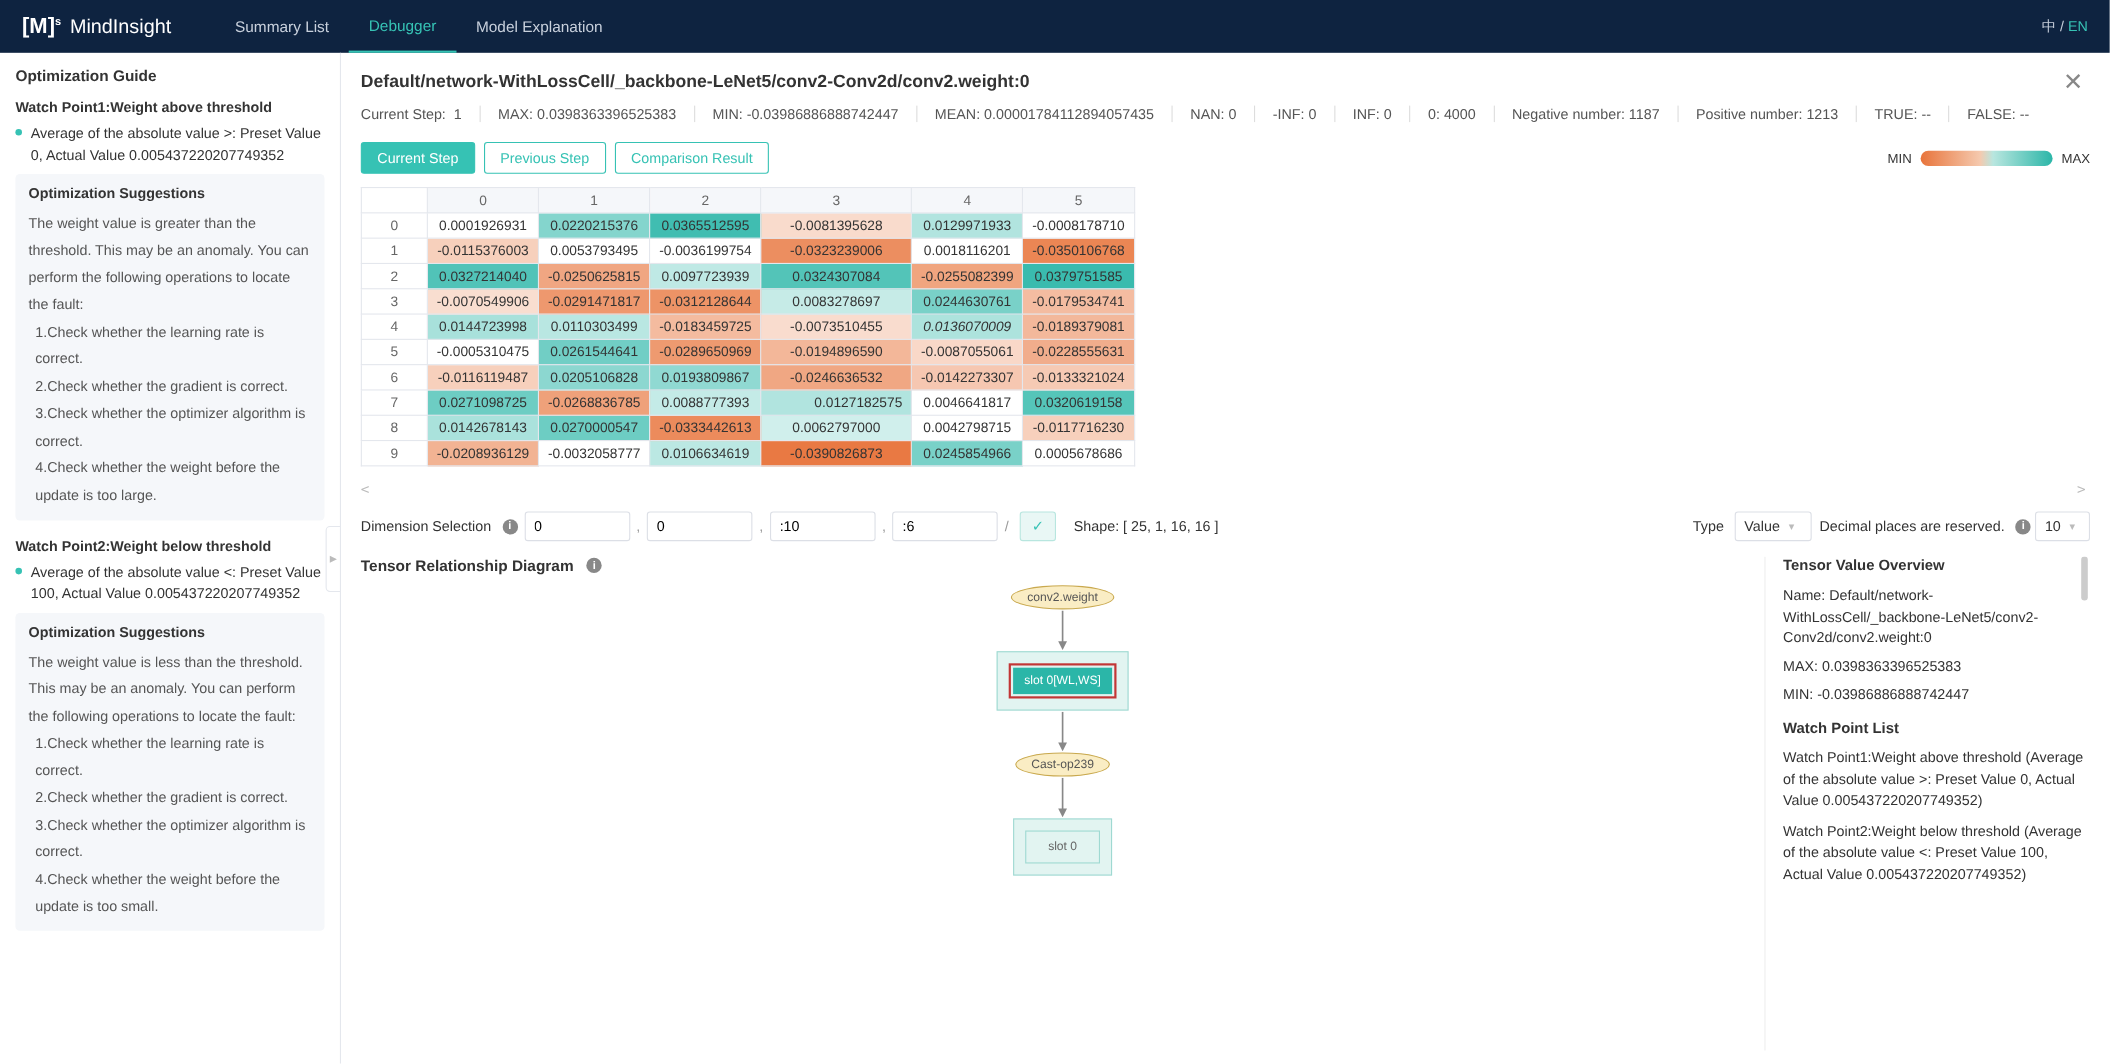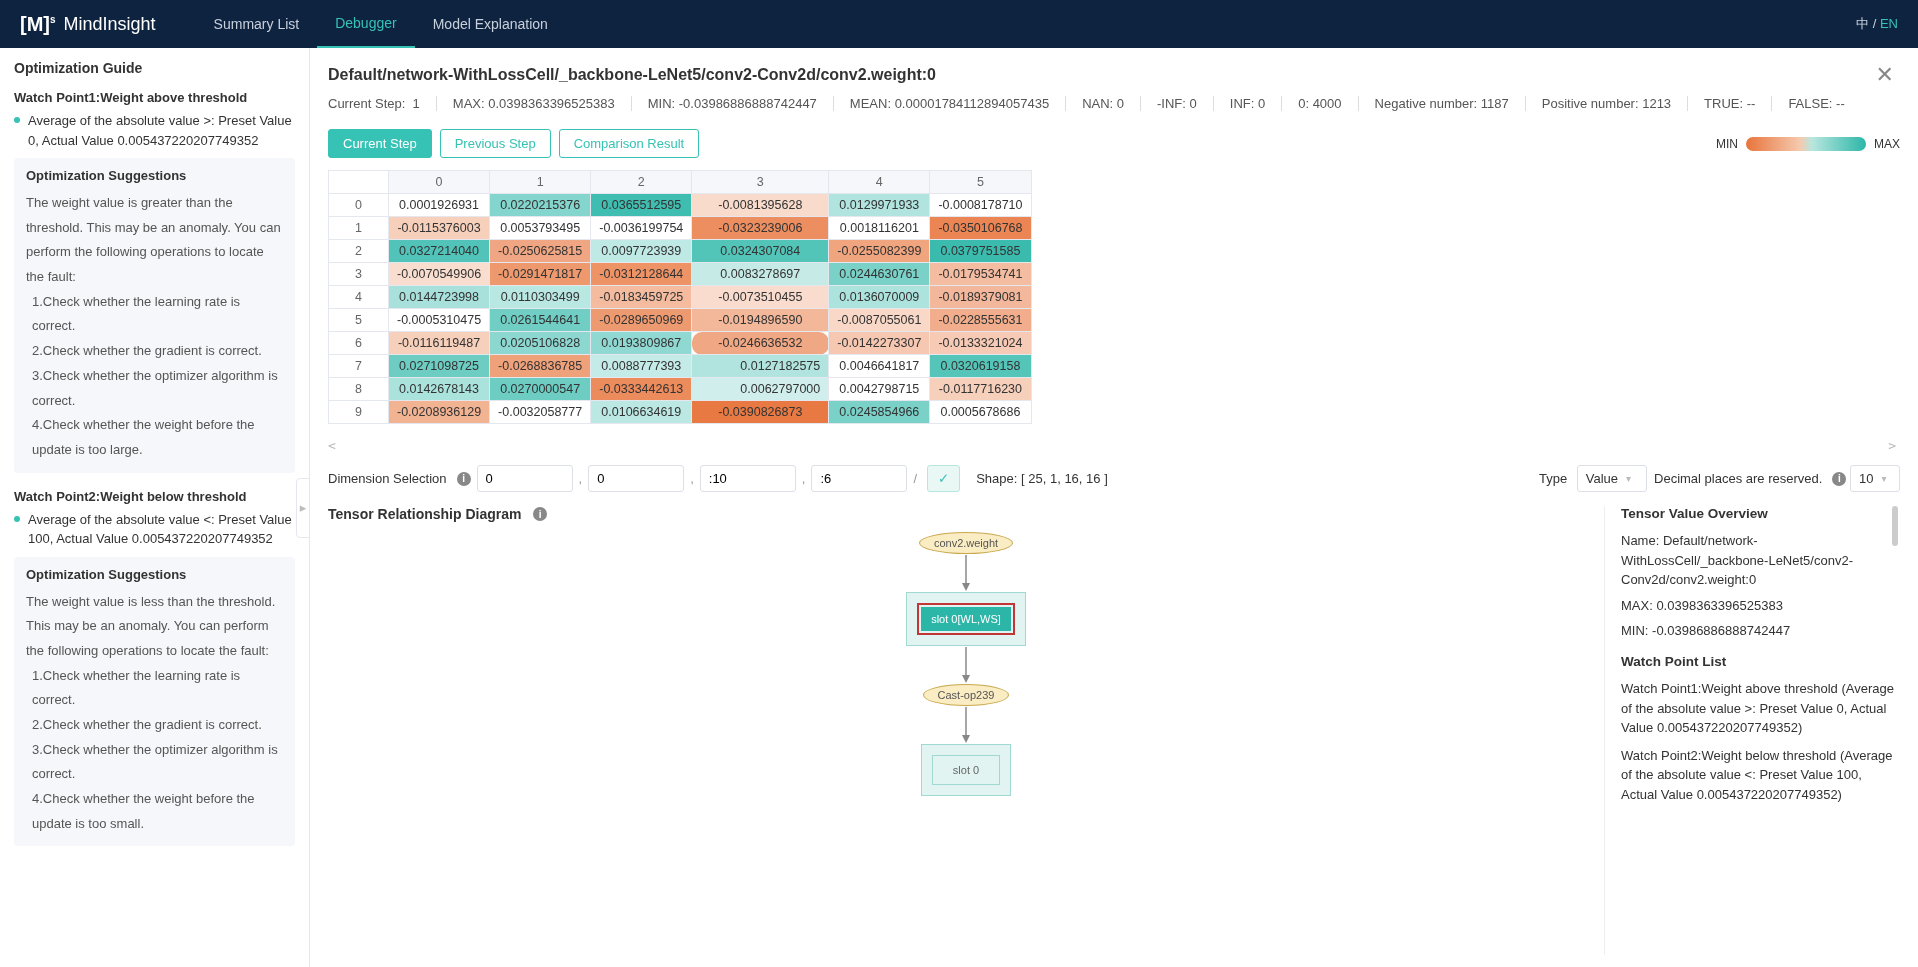--- a/index.html
+++ b/index.html
@@ -225,56 +225,56 @@
               <td style="background: rgba(43, 182, 168, 0.27);">0.0083278697</td>
               <td style="background: rgba(43, 182, 168, 0.63);">0.0244630761</td>
               <td style="background: rgba(232, 116, 59, 0.48);">-0.0179534741</td>
             </tr>
             <tr>
               <th class="row-h">4</th>
               <td style="background: rgba(43, 182, 168, 0.41);">0.0144723998</td>
               <td style="background: rgba(43, 182, 168, 0.33);">0.0110303499</td>
               <td style="background: rgba(232, 116, 59, 0.49);">-0.0183459725</td>
               <td style="background: rgba(232, 116, 59, 0.25);">-0.0073510455</td>
-              <td style="background: rgba(43, 182, 168, 0.39);">0.0136070009</td>
+              <td style="background: rgba(43, 182, 168, 0.39); font-style: italic;">0.0136070009</td>
               <td style="background: rgba(232, 116, 59, 0.51);">-0.0189379081</td>
             </tr>
             <tr>
               <th class="row-h">5</th>
               <td style="background: rgb(255, 255, 255);">-0.0005310475</td>
               <td style="background: rgba(43, 182, 168, 0.67);">0.0261544641</td>
               <td style="background: rgba(232, 116, 59, 0.73);">-0.0289650969</td>
               <td style="background: rgba(232, 116, 59, 0.52);">-0.0194896590</td>
               <td style="background: rgba(232, 116, 59, 0.28);">-0.0087055061</td>
               <td style="background: rgba(232, 116, 59, 0.59);">-0.0228555631</td>
             </tr>
             <tr>
               <th class="row-h">6</th>
               <td style="background: rgba(232, 116, 59, 0.34);">-0.0116119487</td>
               <td style="background: rgba(43, 182, 168, 0.54);">0.0205106828</td>
               <td style="background: rgba(43, 182, 168, 0.52);">0.0193809867</td>
-              <td style="background: rgba(232, 116, 59, 0.63); border-radius: 10px;">-0.0246636532</td>
+              <td style="background: rgba(232, 116, 59, 0.63);">-0.0246636532</td>
               <td style="background: rgba(232, 116, 59, 0.4);">-0.0142273307</td>
               <td style="background: rgba(232, 116, 59, 0.38);">-0.0133321024</td>
             </tr>
             <tr>
               <th class="row-h">7</th>
               <td style="background: rgba(43, 182, 168, 0.69);">0.0271098725</td>
               <td style="background: rgba(232, 116, 59, 0.68);">-0.0268836785</td>
               <td style="background: rgba(43, 182, 168, 0.28);">0.0088777393</td>
               <td style="background: rgba(43, 182, 168, 0.37); padding-left: 48px;">0.0127182575</td>
               <td style="background: rgb(255, 255, 255);">0.0046641817</td>
               <td style="background: rgba(43, 182, 168, 0.8);">0.0320619158</td>
             </tr>
             <tr>
               <th class="row-h">8</th>
               <td style="background: rgba(43, 182, 168, 0.4);">0.0142678143</td>
               <td style="background: rgba(43, 182, 168, 0.69);">0.0270000547</td>
               <td style="background: rgba(232, 116, 59, 0.83);">-0.0333442613</td>
-              <td style="background: rgba(43, 182, 168, 0.22); text-align: right;">0.0062797000</td>
+              <td style="background: rgba(43, 182, 168, 0.22);">0.0062797000</td>
               <td style="background: rgb(255, 255, 255);">0.0042798715</td>
               <td style="background: rgba(232, 116, 59, 0.34);">-0.0117716230</td>
             </tr>
             <tr>
               <th class="row-h">9</th>
               <td style="background: rgba(232, 116, 59, 0.55);">-0.0208936129</td>
               <td style="background: rgb(255, 255, 255);">-0.0032058777</td>
               <td style="background: rgba(43, 182, 168, 0.32);">0.0106634619</td>
               <td style="background: rgba(232, 116, 59, 0.96);">-0.0390826873</td>
               <td style="background: rgba(43, 182, 168, 0.63);">0.0245854966</td>

